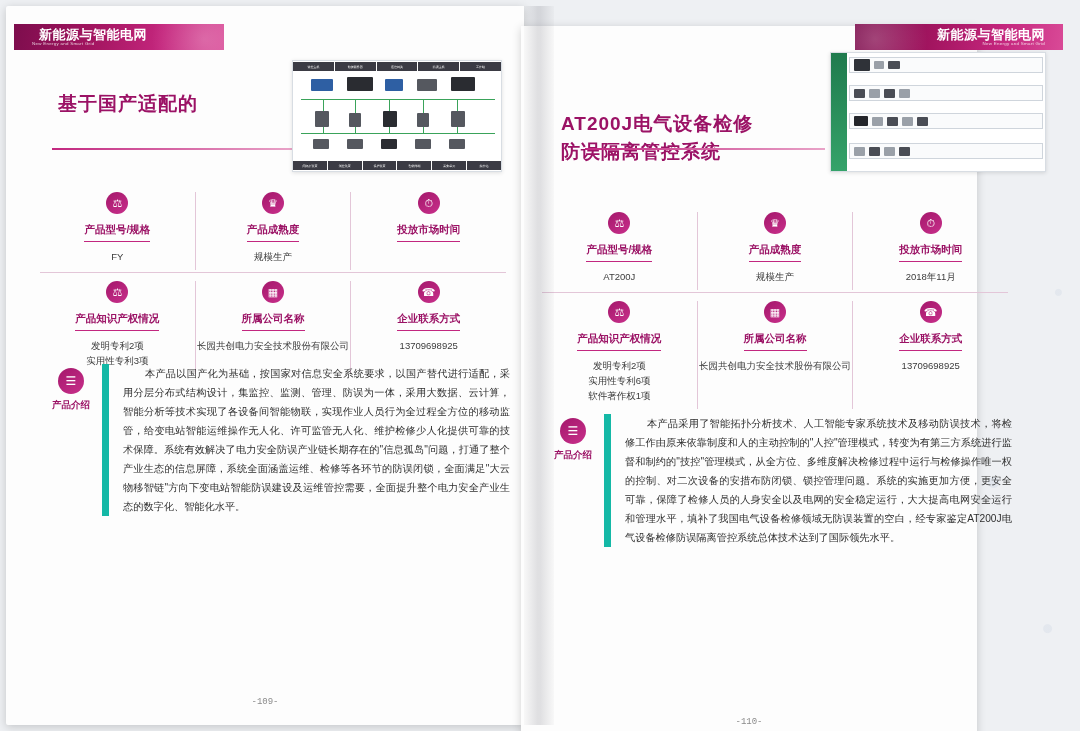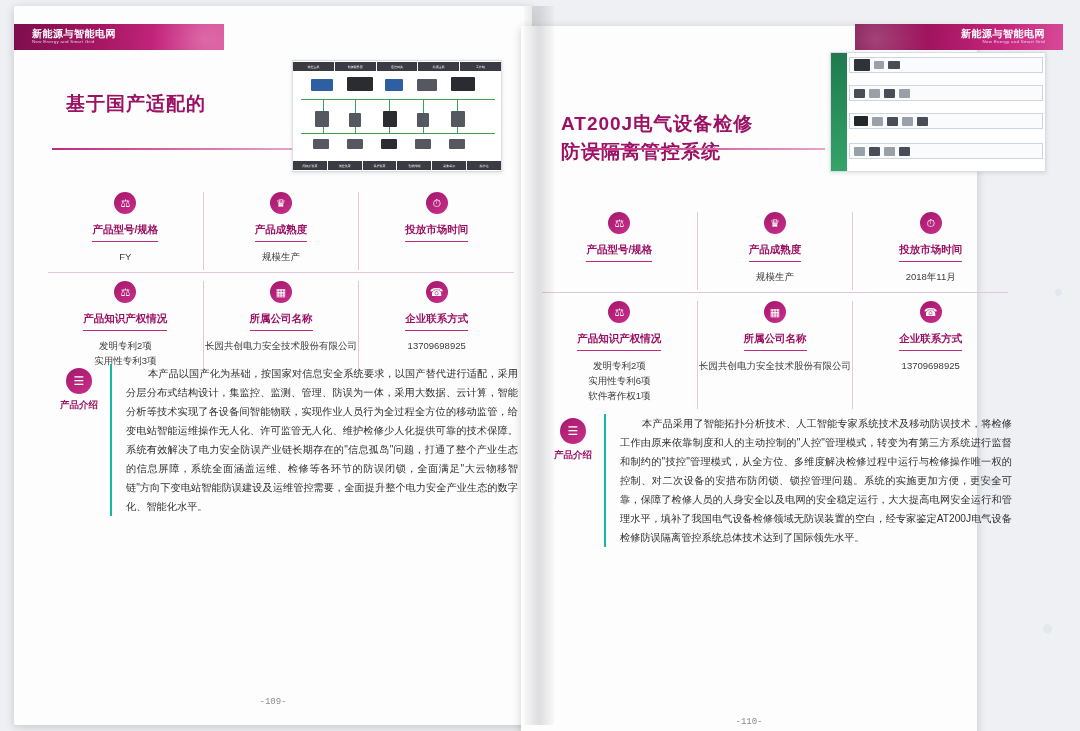--- a/index.html
+++ b/index.html
@@ -31,21 +31,21 @@
       radial-gradient(circle at 45% 4%, rgba(150,170,200,.10) 0 4px, transparent 5px),
       radial-gradient(circle at 55% 96%, rgba(150,170,200,.10) 0 4px, transparent 5px);
     pointer-events: none;
   }
   .page {
     position: absolute;
     top: 6px; height: 719px;
     background: #fdfdfd;
     box-shadow: 0 2px 10px rgba(0,0,0,.18);
   }
-  .page-left  { left: 14px;  width: 518px; border-radius: 2px 0 0 2px; }
+  .page-left  { left: 6px;  width: 518px; border-radius: 2px 0 0 2px; }
   .page-right { left: 521px; width: 456px; border-radius: 0 2px 2px 0; margin-top: 20px; }
   
   .gutter {
     position: absolute; left: 524px; top: 6px; width: 30px; height: 719px;
     background: linear-gradient(to right, rgba(0,0,0,.02), rgba(120,120,130,.22) 45%, rgba(120,120,130,.22) 55%, rgba(0,0,0,.02));
     z-index: 5; pointer-events: none;
   }
 
   
   .runhead {
@@ -56,21 +56,21 @@
   }
   .runhead.left  { left: 14px;  width: 210px; padding-left: 18px; justify-content: flex-start; }
   .runhead.right { left: 855px; width: 208px; padding-right: 18px; justify-content: flex-end; }
   .runhead::after {
     content: ""; position: absolute; right: -40px; top: -30px;
     width: 120px; height: 90px; border-radius: 50%;
     background: radial-gradient(circle, rgba(255,255,255,.22), rgba(255,255,255,0) 70%);
   }
   .runhead.right::after { left: -40px; right: auto; }
   .rh-text { position: relative; z-index: 2; line-height: 1.05; }
-  .rh-cn { color: #fff; font-size: 10px; font-weight: bold; letter-spacing: .5px; }
+  .rh-cn { color: #fff; font-size: 13px; font-weight: bold; letter-spacing: .5px; margin-left: 7px; }
   .rh-en { color: rgba(255,255,255,.78); font-size: 4.4px; letter-spacing: .3px; }
 
   
   .title-block { position: absolute; color: #9b1265; font-weight: bold; letter-spacing: 1px; }
   .title-block .t-line { font-size: 19px; line-height: 28px; white-space: nowrap; }
   .page-left  .title-block { left: 52px; top: 84px; }
   .page-right .title-block { left: 585px; top: 84px; }
 
   .title-rule {
     position: absolute; height: 2px;
@@ -156,21 +156,21 @@
   }
   .intro-tag .stack-icon {
     width: 26px; height: 26px; border-radius: 50%;
     background: linear-gradient(145deg, #a4176b, #c8308b);
     margin: 0 auto 5px auto;
     display: flex; align-items: center; justify-content: center;
     color: #fff; font-size: 12px; line-height: 1;
   }
   .intro-tag .tag-text { color: #9b1265; font-size: 9.5px; font-weight: bold; }
   .intro-body {
-    flex: 1; border-left: 2px solid #14b8a6; padding-left: 14px;
+    flex: 1; border-left: 7px solid #14b8a6; padding-left: 14px;
   }
   .intro-body p {
     margin: 0; color: #2f2f2f; font-size: 10.2px; line-height: 19px;
     text-align: justify; text-indent: 22px;
   }
 
   
   .folio {
     position: absolute; bottom: 18px; width: 100%;
     text-align: center; color: #8a8a8a; font-size: 9px; font-family: Liberation Mono, monospace;
@@ -244,20 +244,21 @@
     <div class="title-block" style="left:40px;">
       <div class="t-line">AT200J电气设备检修</div>
       <div class="t-line">防误隔离管控系统</div>
     </div>
 
     <div class="meta" style="left:21px;">
       <div class="meta-row">
         <div class="meta-cell">
           <div class="meta-icon">⚖</div>
           <span class="meta-label">产品型号/规格</span>
+          <div class="meta-value">AT200J</div>
         </div>
         <div class="meta-cell">
           <div class="meta-icon">♛</div>
           <span class="meta-label">产品成熟度</span>
           <div class="meta-value">规模生产</div>
         </div>
         <div class="meta-cell">
           <div class="meta-icon">⏱</div>
           <span class="meta-label">投放市场时间</span>
           <div class="meta-value">2018年11月</div>

